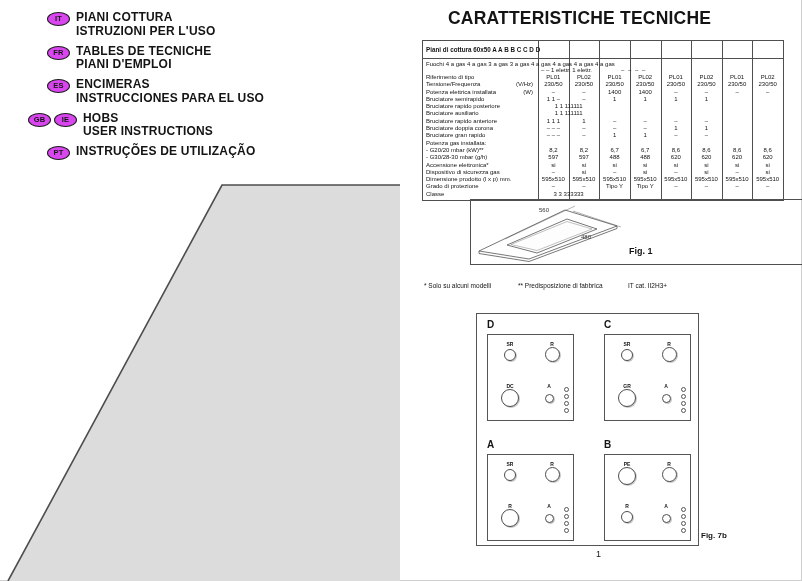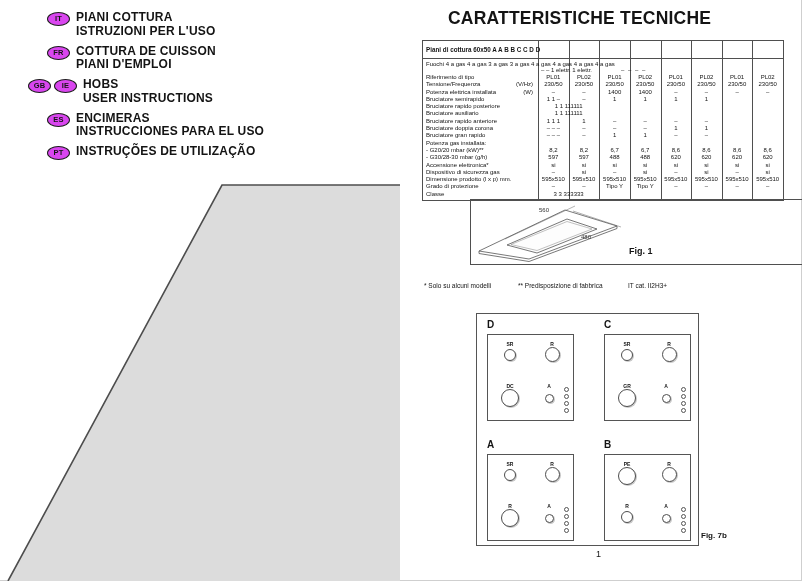--- a/index.html
+++ b/index.html
@@ -71,41 +71,41 @@
         <div class="lang-text">
           <div class="lang-line">PIANI COTTURA</div>
           <div class="lang-line">ISTRUZIONI PER L'USO</div>
         </div>
       </div>
       <div class="lang-row">
         <div class="lang-badges">
           <span class="badge">FR</span>
         </div>
         <div class="lang-text">
-          <div class="lang-line">COTTURA DE CUISSON</div>
+          <div class="lang-line">TABLES DE TECNICHE</div>
           <div class="lang-line">PIANI D'EMPLOI</div>
+        </div>
+      </div>
+      <div class="lang-row">
+        <div class="lang-badges">
+          <span class="badge">ES</span>
+        </div>
+        <div class="lang-text">
+          <div class="lang-line">ENCIMERAS</div>
+          <div class="lang-line">INSTRUCCIONES PARA EL USO</div>
         </div>
       </div>
       <div class="lang-row">
         <div class="lang-badges">
           <span class="badge">GB</span>
           <span class="badge">IE</span>
         </div>
         <div class="lang-text">
           <div class="lang-line">HOBS</div>
           <div class="lang-line">USER INSTRUCTIONS</div>
-        </div>
-      </div>
-      <div class="lang-row">
-        <div class="lang-badges">
-          <span class="badge">ES</span>
-        </div>
-        <div class="lang-text">
-          <div class="lang-line">ENCIMERAS</div>
-          <div class="lang-line">INSTRUCCIONES PARA EL USO</div>
         </div>
       </div>
       <div class="lang-row">
         <div class="lang-badges">
           <span class="badge">PT</span>
         </div>
         <div class="lang-text">
           <div class="lang-line">INSTRUÇÕES DE UTILIZAÇÃO</div>
         </div>
       </div>

